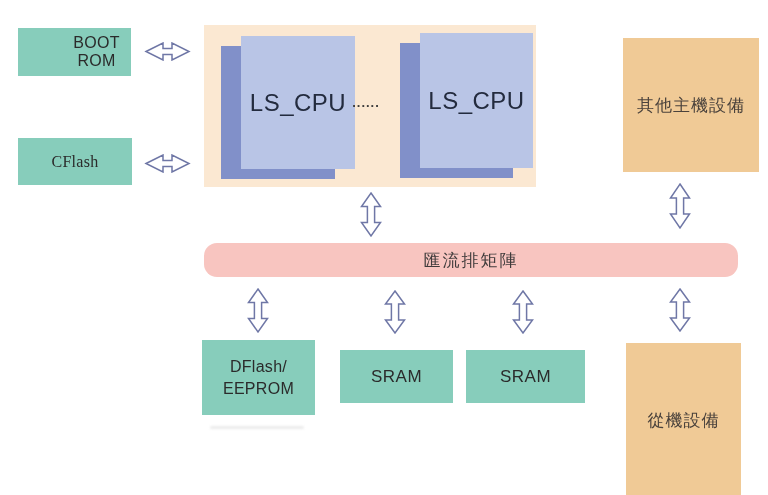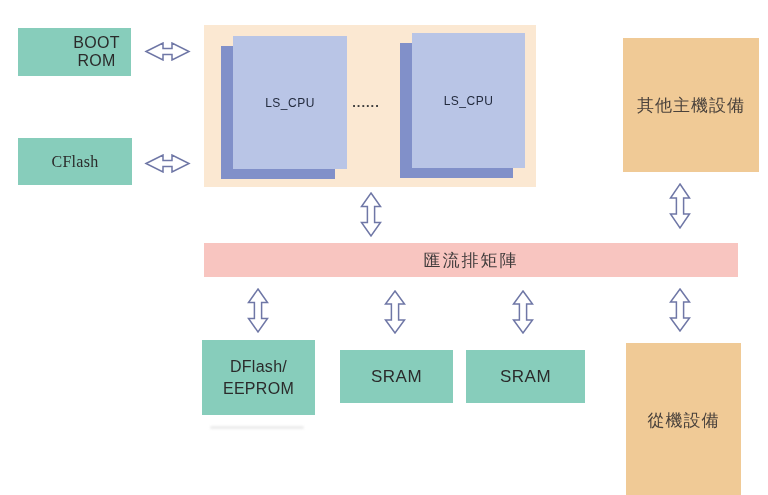--- a/index.html
+++ b/index.html
@@ -19,26 +19,26 @@
     position:relative;width:768px;height:495px;background:#ffffff;overflow:hidden;
     font-family:"Liberation Sans","DejaVu Sans",sans-serif;
   }
   .abs{position:absolute;box-sizing:border-box;}
   .node{
     display:flex;align-items:center;justify-content:center;text-align:center;
   }
   .green{background:var(--memory-green);}
   .orange{background:var(--device-orange);}
   .cream{background:var(--cpu-container-cream);}
-  .pinkbar{background:var(--bus-pink);}
+  .pinkbar{background:var(--bus-pink);border-radius:13px;}
   .lbl-en{font-size:16px;color:var(--text-dark);letter-spacing:0.3px;}
   .lbl-en-lg{font-size:17px;color:var(--text-dark);letter-spacing:0.5px;}
   .lbl-cjk{font-size:17px;color:var(--text-cjk);letter-spacing:1px;}
   .lbl-bus{font-size:17px;color:#3f3b3b;letter-spacing:2px;}
-  .lbl-cpu{font-size:12px;color:var(--text-navy);letter-spacing:0.5px;}
+  .lbl-cpu{font-size:24px;color:var(--text-navy);letter-spacing:0.5px;margin-left:8px;}
   .multiline{white-space:pre-line;line-height:1.35;}
   .card{background:var(--cpu-card-blue);}
   .card-shadow{background:var(--cpu-card-shadow-blue);}
   .ellipsis{
     font-size:13px;font-weight:700;color:#3c3c3c;letter-spacing:1px;
     text-align:center;line-height:18px;
   }
   .arrow-svg{display:block;}
   .arrow-svg path{fill:#ffffff;stroke:var(--arrow-outline);stroke-width:1.5;stroke-linejoin:miter;}
   .shadow-artifact{background:rgba(120,120,120,0.14);border-radius:2px;filter:blur(1px);}

